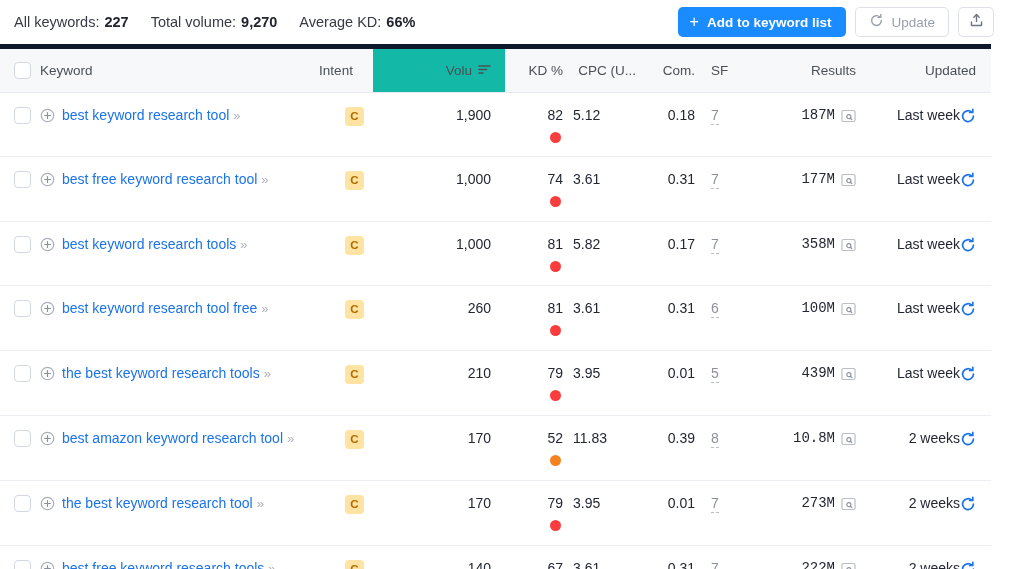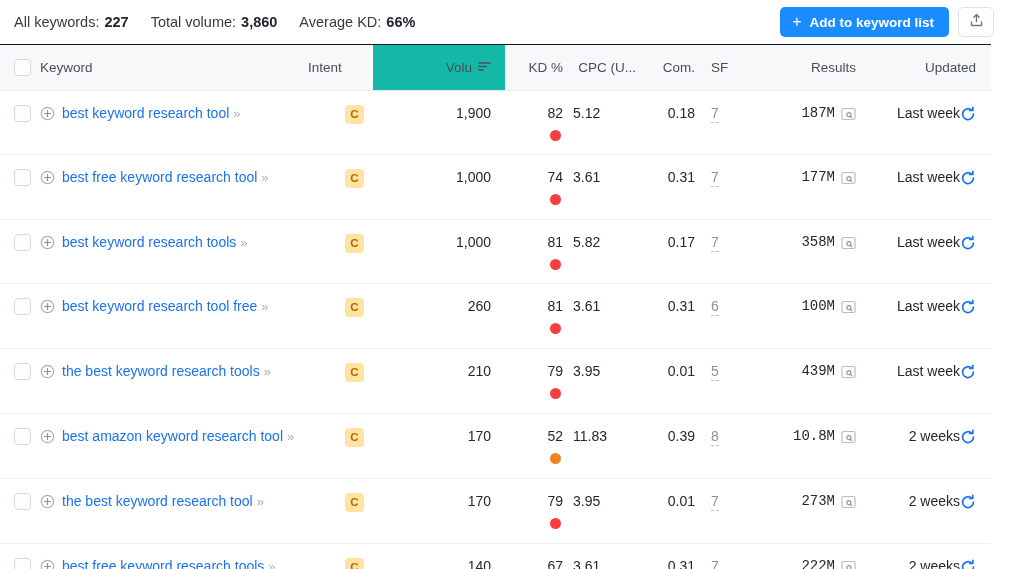--- a/index.html
+++ b/index.html
@@ -76,30 +76,30 @@
   
   .table-wrap { width: 991px; background: #fff; border-right: 1px solid #e8eaef; }
   table.kw { width: 991px; border-collapse: collapse; table-layout: fixed; }
 
   thead tr { background: #f7f8fa; height: 46px; }
   thead th {
     font-size: 13.5px;
     font-weight: 400;
     color: #4a5056;
     padding: 0 0 0 0;
-    border-top: 1px solid #0f172a;
+    border-top: 5px solid #0f172a;
     border-bottom: 1px solid #e8eaef;
     vertical-align: middle;
     white-space: nowrap;
   }
   thead th.sorted { background: #14b8a6; }
 
   .th-check { width: 40px; text-align: left; padding-left: 14px !important; }
   .th-kw    { width: 268px; text-align: left; }
-  .th-intent{ width: 65px; text-align: left; padding-right: 9px !important; }
+  .th-intent{ width: 65px; text-align: center; padding-right: 9px !important; }
   .th-vol   { width: 132px; text-align: right; padding-right: 14px !important; }
   .th-kd    { width: 68px; text-align: right; padding-right: 10px !important; margin-top: 24px; }
   .th-cpc   { width: 72px; text-align: right; padding-right: 9px !important; }
   .th-com   { width: 58px; text-align: right; padding-right: 8px !important; }
   .th-sf    { width: 45px; text-align: left;  padding-left: 8px !important; }
   .th-res   { width: 118px; text-align: right; padding-right: 10px !important; }
   .th-upd   { width: 125px; text-align: right; padding-right: 15px !important; }
 
   .th-vol-inner { display: inline-flex; align-items: center; gap: 6px; justify-content: flex-end; }
 
@@ -187,34 +187,43 @@
 <div class="app">
 
   <div class="toolbar">
     <div class="summary">
       <span class="stat">
         <span class="slabel">All keywords:</span>
         <span class="sval">227</span>
       </span>
       <span class="stat">
         <span class="slabel">Total volume:</span>
-        <span class="sval">3,860</span>
+        <span class="sval">9,270</span>
       </span>
       <span class="stat">
         <span class="slabel">Average KD:</span>
         <span class="sval">66%</span>
       </span>
     </div>
 
     <div class="toolbar-actions">
       <button class="btn-primary">
         <span class="plus">+</span>
         <span>Add to keyword list</span>
       </button>
 
+      <button class="btn-ghost">
+        <span>
+          <svg width="15" height="15" viewBox="0 0 16 16" fill="none">
+            <path d="M13.2 8A5.2 5.2 0 1 1 11.6 4.3" stroke="#9aa0ac" stroke-width="1.5" stroke-linecap="round"></path>
+            <path d="M12.6 1.6v3.1h-3.1" stroke="#9aa0ac" stroke-width="1.5" stroke-linecap="round" stroke-linejoin="round"></path>
+          </svg>
+        </span>
+        <span>Update</span>
+      </button>
 
       <button class="btn-icon">
         <span>
           <svg width="15" height="15" viewBox="0 0 16 16" fill="none">
             <path d="M8 1.8v7.3" stroke="#6e7480" stroke-width="1.5" stroke-linecap="round"></path>
             <path d="M5.2 4.5 8 1.7l2.8 2.8" stroke="#6e7480" stroke-width="1.5" stroke-linecap="round" stroke-linejoin="round"></path>
             <path d="M2.6 9.6v3.2c0 .4.3.6.6.6h9.6c.3 0 .6-.2.6-.6V9.6" stroke="#6e7480" stroke-width="1.5" stroke-linecap="round" stroke-linejoin="round"></path>
           </svg>
         </span>
       </button>

